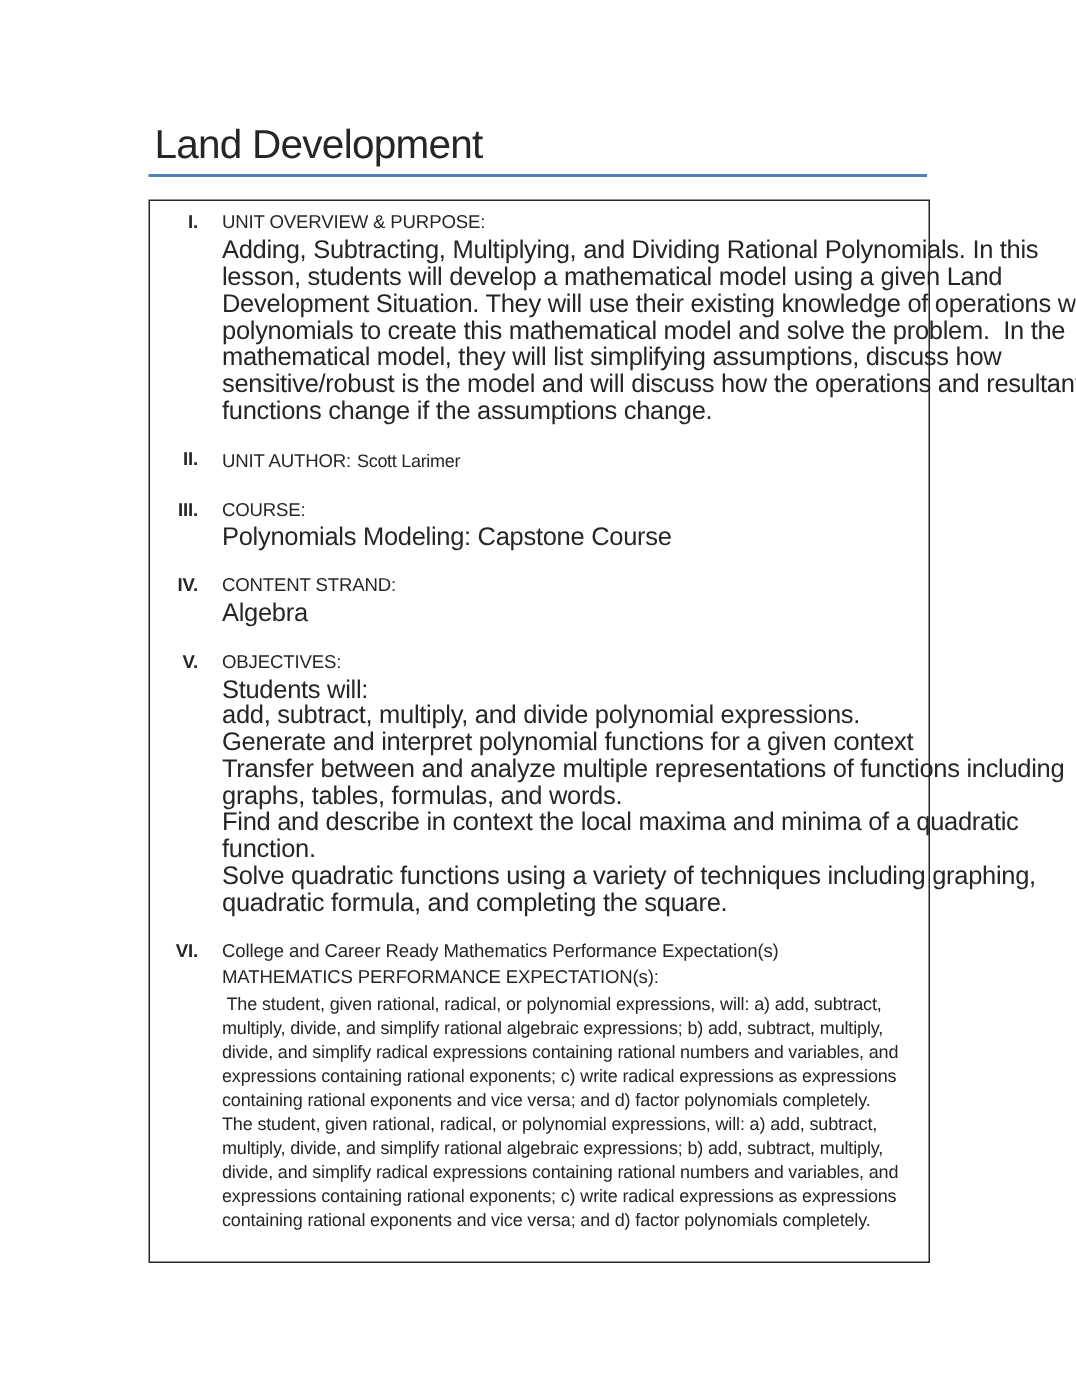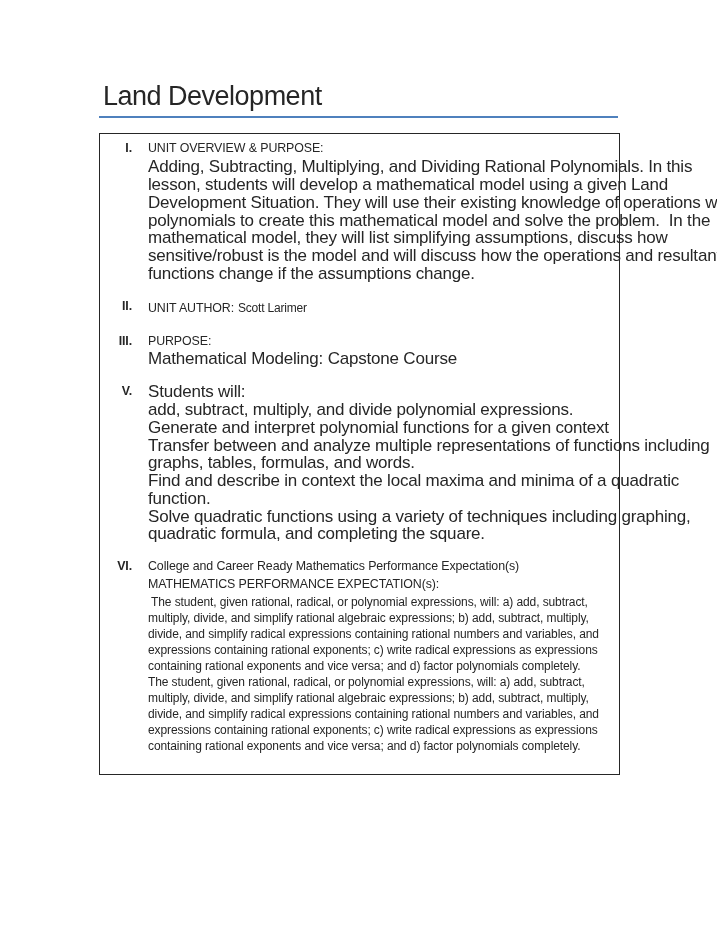--- a/index.html
+++ b/index.html
@@ -117,29 +117,37 @@
     <section class="sec">
       <div class="numeral">II.</div>
       <div class="sec-content">
         <div class="heading-line"><span class="heading">UNIT AUTHOR:</span><span class="inline-author">Scott Larimer</span></div>
       </div>
     </section>
 
     <section class="sec">
       <div class="numeral">III.</div>
       <div class="sec-content">
-        <div class="heading">PURPOSE:</div>
-        <div class="body-text">Mathematical Modeling: Capstone Course</div>
+        <div class="heading">COURSE:</div>
+        <div class="body-text">Polynomials Modeling: Capstone Course</div>
       </div>
     </section>
 
+    <section class="sec">
+      <div class="numeral">IV.</div>
+      <div class="sec-content">
+        <div class="heading">CONTENT STRAND:</div>
+        <div class="body-text">Algebra</div>
+      </div>
+    </section>
 
     <section class="sec">
       <div class="numeral">V.</div>
       <div class="sec-content">
+        <div class="heading">OBJECTIVES:</div>
         <div class="body-text">Students will:
 add, subtract, multiply, and divide polynomial expressions.
 Generate and interpret polynomial functions for a given context
 Transfer between and analyze multiple representations of functions including
 graphs, tables, formulas, and words.
 Find and describe in context the local maxima and minima of a quadratic
 function.
 Solve quadratic functions using a variety of techniques including graphing,
 quadratic formula, and completing the square.</div>
       </div>

